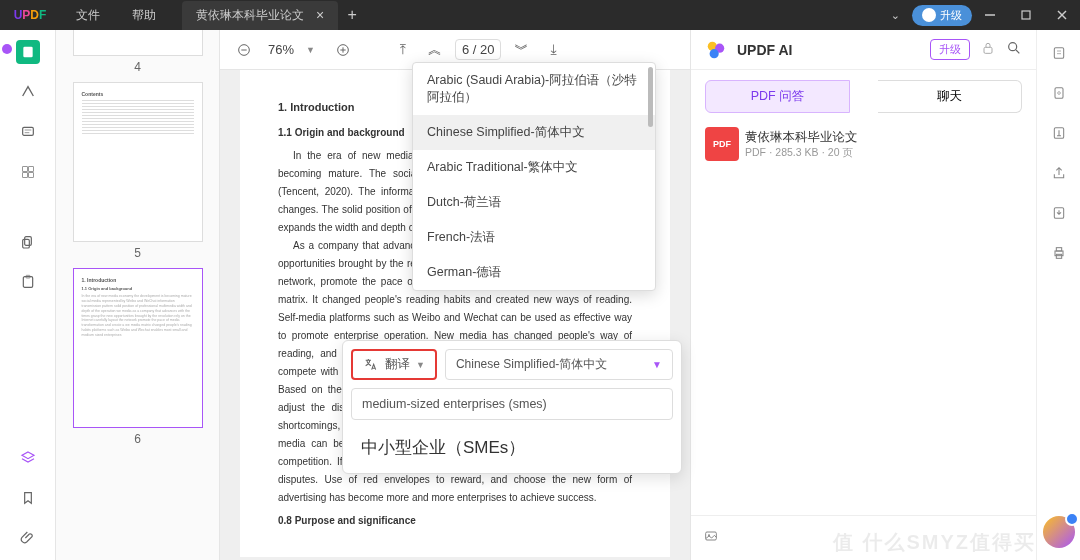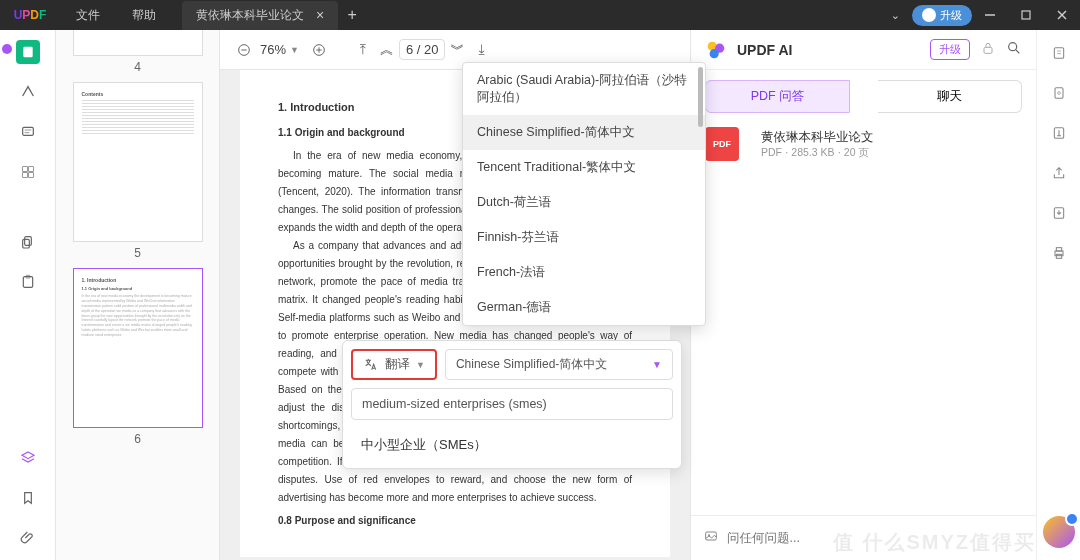--- a/index.html
+++ b/index.html
@@ -33,61 +33,61 @@
     
     .thumbs { width: 164px; background: #fafafa; border-right: 1px solid #e5e5e5; padding: 10px; overflow: hidden; }
     .thumb { width: 130px; height: 160px; background: #fff; border: 1px solid #ddd; margin: 0 auto 4px; font-size: 4px; color: #999; padding: 8px; overflow: hidden; }
     .thumb.sel { border: 1.5px solid #a855f7; }
     .thumb-num { text-align: center; font-size: 12px; color: #666; margin-bottom: 8px; }
     .thumb .th-title { font-size: 5px; font-weight: bold; margin-bottom: 3px; color: #555; }
     .thumb .th-line { height: 1px; background: #ddd; margin: 2px 0; }
     .thumb .th-block { font-size: 3.5px; line-height: 1.4; color: #aaa; }
     
     .doc-area { flex: 1; background: #efefef; display: flex; flex-direction: column; position: relative; }
-    .toolbar { height: 40px; background: #fff; border-bottom: 1px solid #e5e5e5; display: flex; align-items: center; padding: 0 12px; }
+    .toolbar { height: 40px; background: #fff; border-bottom: 1px solid #e5e5e5; display: flex; align-items: center; padding: 0 12px; gap: 8px; }
     .tb-btn { width: 24px; height: 24px; display: flex; align-items: center; justify-content: center; cursor: pointer; color: #666; font-size: 14px; border-radius: 4px; }
     .zoom-val { font-size: 13px; color: #444; padding: 0 4px; }
     .zoom-arr { font-size: 9px; color: #888; padding-right: 8px; }
     .page-input { font-size: 13px; color: #444; padding: 2px 6px; border: 1px solid #ddd; border-radius: 4px; }
     
     .doc-scroll { flex: 1; overflow: hidden; padding: 0 20px; position: relative; }
     .page { background: #fff; margin: 0 auto; width: 100%; max-width: 580px; padding: 22px 38px; font-size: 10px; line-height: 1.8; color: #333; font-family: "Times New Roman", serif; }
     .page h3 { font-size: 11px; margin: 6px 0; }
     .page h4 { font-size: 10px; margin: 5px 0; }
     .page p { text-align: justify; text-indent: 1.5em; }
     
     
-    .lang-dropdown { position: absolute; top: 62px; left: 462px; width: 244px; background: #fff; border: 1px solid #ddd; border-radius: 4px; box-shadow: 0 4px 16px rgba(0,0,0,.15); z-index: 100; }
+    .lang-dropdown { position: absolute; top: 62px; left: 412px; width: 244px; background: #fff; border: 1px solid #ddd; border-radius: 4px; box-shadow: 0 4px 16px rgba(0,0,0,.15); z-index: 100; }
     .lang-item { padding: 9px 14px; font-size: 12.5px; color: #444; cursor: pointer; }
     .lang-item.hover { background: #f0f0f0; }
     .lang-scroll { position: absolute; right: 2px; top: 4px; width: 5px; height: 60px; background: #bbb; border-radius: 3px; }
     
     
     .translate-panel { position: absolute; top: 340px; left: 342px; width: 340px; background: #fff; border: 1px solid #ddd; border-radius: 6px; box-shadow: 0 4px 16px rgba(0,0,0,.12); z-index: 90; padding: 8px; }
     .tp-header { display: flex; gap: 8px; align-items: center; margin-bottom: 8px; }
     .tp-translate-btn { border: 2px solid #e53935; border-radius: 4px; padding: 5px 10px; display: flex; align-items: center; gap: 6px; font-size: 12.5px; color: #555; cursor: pointer; }
     .tp-lang-sel { flex: 1; border: 1px solid #ddd; border-radius: 4px; padding: 6px 10px; font-size: 12px; color: #555; display: flex; justify-content: space-between; align-items: center; cursor: pointer; }
     .tp-lang-sel .arr { color: #a855f7; font-size: 10px; }
     .tp-text { border: 1px solid #ddd; border-radius: 4px; padding: 8px 10px; font-size: 12.5px; color: #555; margin-bottom: 10px; }
-    .tp-result { padding: 6px 10px; font-size: 13px; color: #333; }
+    .tp-result { padding: 6px 10px; font-size: 17px; color: #333; }
     
     
     .ai-panel { width: 346px; background: #fff; border-left: 1px solid #e5e5e5; display: flex; flex-direction: column; }
     .ai-header { height: 40px; display: flex; align-items: center; padding: 0 14px; gap: 10px; border-bottom: 1px solid #eee; }
     .ai-logo { width: 22px; height: 22px; }
     .ai-title { font-size: 14px; font-weight: 600; color: #333; flex: 1; }
     .ai-upgrade { border: 1px solid #a855f7; color: #a855f7; font-size: 11px; padding: 2px 8px; border-radius: 4px; cursor: pointer; }
     .ai-lock { color: #aaa; }
     .ai-search { color: #666; cursor: pointer; }
     .ai-tabs { display: flex; padding: 10px 14px 0; gap: 16px; }
     .ai-tab { flex: 1; text-align: center; padding: 7px; font-size: 12.5px; border: 1px solid #ddd; cursor: pointer; }
     .ai-tab.active { background: #f3e8ff; color: #7c3aed; border-color: #d8b4fe; }
     .ai-tab:first-child { border-radius: 6px 0 0 6px; }
     .ai-tab:last-child { border-radius: 0 6px 6px 0; border-left: none; margin-left: 12px; }
-    .ai-file { display: flex; align-items: center; gap: 22px; padding: 14px; }
+    .ai-file { display: flex; align-items: center; gap: 6px; padding: 14px; }
     .ai-file-icon { width: 34px; height: 34px; background: #ef4444; border-radius: 4px; color: #fff; font-size: 9px; font-weight: bold; display: flex; align-items: center; justify-content: center; }
     .ai-file-name { font-size: 12.5px; color: #333; }
     .ai-file-meta { font-size: 10.5px; color: #999; }
     .ai-spacer { flex: 1; }
     .ai-input-row { padding: 12px; display: flex; gap: 8px; align-items: center; border-top: 1px solid #eee; }
     .ai-attach { color: #888; cursor: pointer; }
     .ai-input { flex: 1; border: none; outline: none; font-size: 12.5px; color: #999; }
     
     
     .right-rail { width: 44px; background: #fff; border-left: 1px solid #eee; display: flex; flex-direction: column; align-items: center; padding-top: 12px; gap: 18px; }
@@ -297,21 +297,20 @@
         <div class="ai-file-meta">PDF · 285.3 KB · 20 页</div>
       </div>
     </div>
     <div class="ai-spacer"></div>
     <div class="ai-input-row">
       <span class="ai-attach"><svg viewBox="0 0 24 24">
             <rect x="4" y="6" width="16" height="12" rx="2" stroke="currentColor" fill="none" stroke-width="1.5"></rect>
             <circle cx="9" cy="11" r="1.5" fill="currentColor"></circle>
             <path d="M4 16 L9 12 L13 15 L17 11 L20 14" stroke="currentColor" fill="none" stroke-width="1.5"></path>
           </svg></span>
-      <input class="ai-input" placeholder="问任何问题..." style="">
     </div>
   </div>
 
   <div class="right-rail">
     <div class="ricon">
         <svg viewBox="0 0 24 24">
           <rect x="5" y="4" width="14" height="16" rx="2" stroke="currentColor" fill="none" stroke-width="1.6"></rect>
           <line x1="9" y1="9" x2="15" y2="9" stroke="currentColor"></line>
           <line x1="9" y1="13" x2="15" y2="13" stroke="currentColor"></line>
         </svg>
@@ -350,23 +349,22 @@
     <div class="rspacer"></div>
     <div class="orb">
         <div class="bubble"></div>
       </div>
   </div>
 </div>
 
 <div class="lang-dropdown">
   <div class="lang-item">Arabic (Saudi Arabia)-阿拉伯语（沙特阿拉伯）</div>
   <div class="lang-item hover">Chinese Simplified-简体中文</div>
-  <div class="lang-item">Tencent Traditional-繁体中文</div>
+  <div class="lang-item">Arabic Traditional-繁体中文</div>
   <div class="lang-item">Dutch-荷兰语</div>
-  <div class="lang-item">Finnish-芬兰语</div>
   <div class="lang-item">French-法语</div>
   <div class="lang-item">German-德语</div>
   <div class="lang-scroll"></div>
 </div>
 
 <div class="translate-panel">
   <div class="tp-header">
     <div class="tp-translate-btn">
       <svg viewBox="0 0 24 24">
           <path d="M4 5 H12 M8 5 V3 M6 5 C6 9 10 12 12 13 M10 5 C10 9 6 12 4 13 M13 19 L16 11 L19 19 M14 17 H18" stroke="#666" fill="none" stroke-width="1.6"></path>

